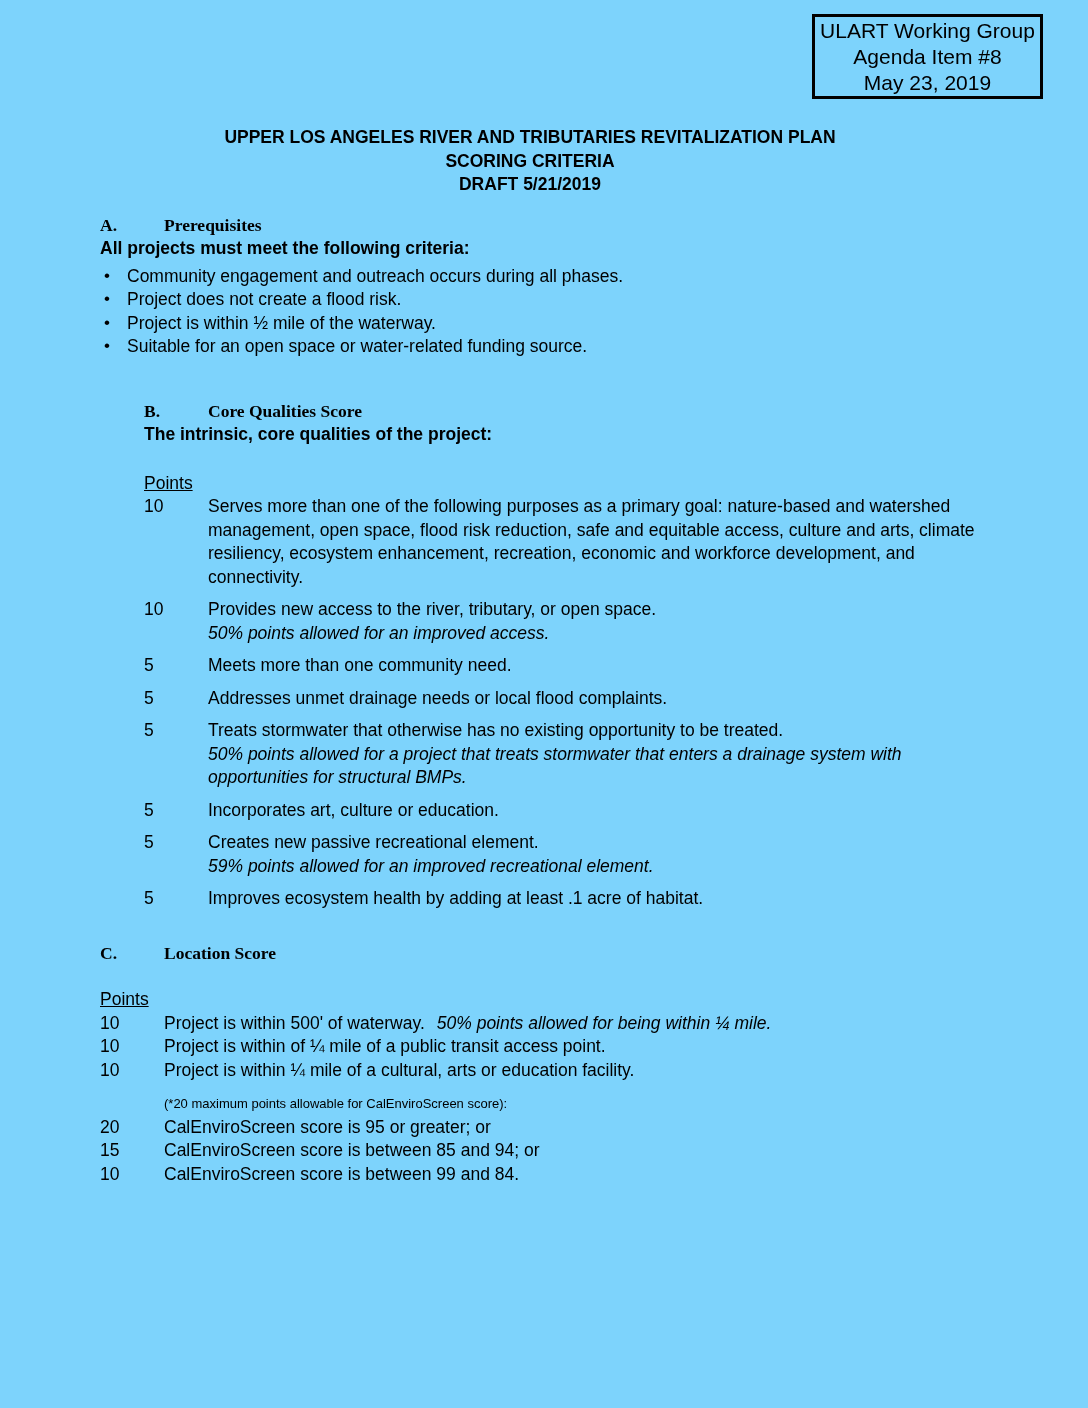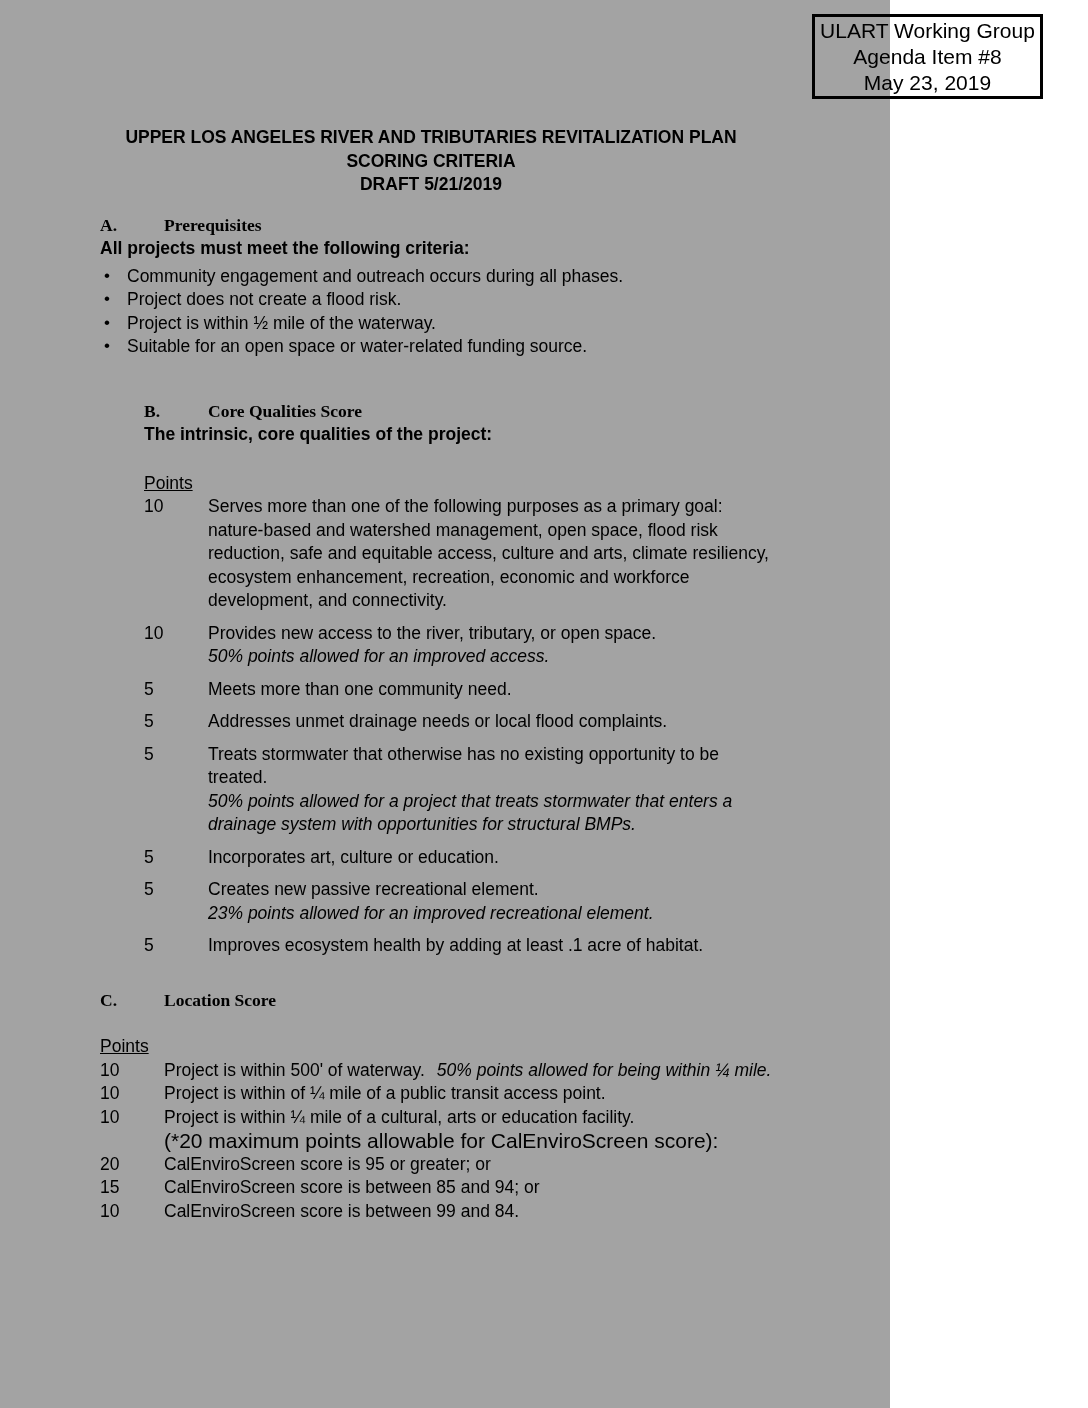--- a/index.html
+++ b/index.html
@@ -1,21 +1,21 @@
 <!DOCTYPE html>
 <html><head>
 <meta charset="utf-8">
 <style>
   html, body { margin: 0; padding: 0; background: #ffffff; }
   body {
     width: 1088px; height: 1408px; overflow: hidden;
     font-family: "Liberation Sans", sans-serif;
     color: #000; -webkit-font-smoothing: antialiased;
   }
-  .page { position: relative; width: 890px; height: 1408px; background: #a3a3a3; }
+  .page { position: relative; width: 1088px; height: 1408px; background: #7dd3fc; }
 
   
   .stamp {
     position: absolute; left: 812px; top: 14px; width: 231px; height: 85px;
     border: 3px solid #000; box-sizing: border-box;
     display: flex; flex-direction: column; justify-content: center; align-items: center;
     font-size: 21px; line-height: 26px; text-align: center; white-space: nowrap;
   }
 
   .content {
@@ -43,21 +43,21 @@
   .points-label span { text-decoration: underline; }
   .points-label.tight { margin-top: 23px; }
 
   .item { display: flex; margin-bottom: 9px; }
   .item.tight { margin-bottom: 0; }
   .pts { width: 64px; flex: none; }
   .itxt { flex: 1; }
   .note { font-style: italic; }
   .inline-note { font-style: italic; margin-left: 12px; }
 
-  .cal-note { margin-top: 0; padding-left: 64px; font-size: 21px; }
+  .cal-note { margin-top: 10px; padding-left: 64px; font-size: 13px; }
 </style>
 </head>
 <body>
 
 <div class="page">
 
   <div class="stamp">
     <div>ULART Working Group</div>
     <div>Agenda Item #8</div>
     <div>May 23, 2019</div>
@@ -125,21 +125,21 @@
 
       <div class="item">
         <div class="pts">5</div>
         <div class="itxt">Incorporates art, culture or education.</div>
       </div>
 
       <div class="item">
         <div class="pts">5</div>
         <div class="itxt">
           <div>Creates new passive recreational element.</div>
-          <div class="note">23% points allowed for an improved recreational element.</div>
+          <div class="note">59% points allowed for an improved recreational element.</div>
         </div>
       </div>
 
       <div class="item">
         <div class="pts">5</div>
         <div class="itxt">Improves ecosystem health by adding at least .1 acre of habitat.</div>
       </div>
     </div>
 
     <div class="section-c">

